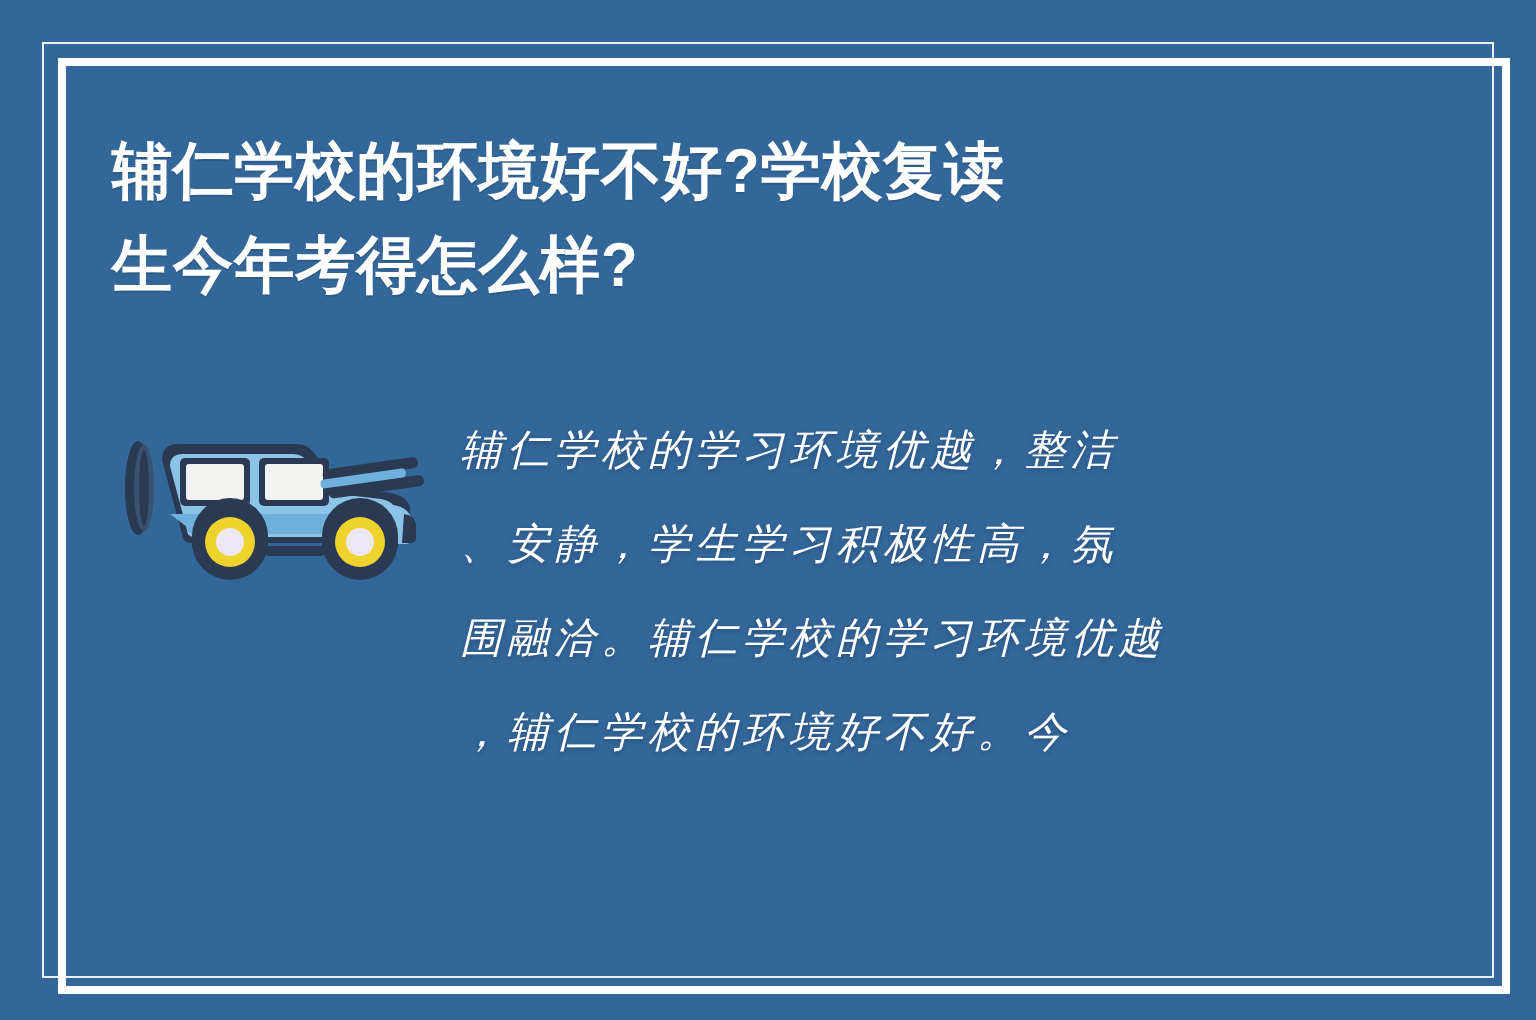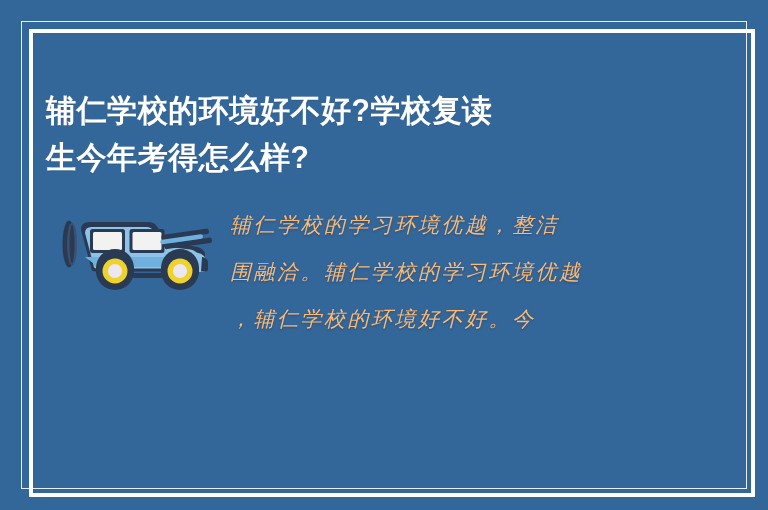--- a/index.html
+++ b/index.html
@@ -37,24 +37,23 @@
     top: 29px;
     right: 13px;
     bottom: 13px;
     border: 4px solid #ffffff;
     pointer-events: none;
   }
 
   
   .title-block {
     position: absolute;
-    left: 46px;
+    left: 56px;
     top: 62px;
     width: 620px;
-    margin-top: 25px;
   }
   .title-line {
     color: #ffffff;
     font-family: "Liberation Sans", sans-serif;
     font-weight: bold;
     font-size: 31px;
     line-height: 47px;
     letter-spacing: 0.5px;
     transform: scaleX(0.97);
     transform-origin: left center;
@@ -77,21 +76,21 @@
     top: 8px;
     width: 165px;
     height: 100px;
   }
 
   .body-text {
     position: absolute;
     left: 230px;
     top: 12px;
     width: 420px;
-    color: #fdba74;
+    color: #ffffff;
     font-family: "DejaVu Sans", sans-serif;
     font-size: 21px;
     line-height: 47px;
     font-style: italic;
     letter-spacing: 2.5px;
     text-align: justify;
     text-justify: inter-character;
     text-shadow: 0 1px 2px rgba(20,40,70,0.35);
   }
 </style>
@@ -153,18 +152,19 @@
           <circle cx="256" cy="146" r="25" fill="#edd32b"></circle>
           <circle cx="256" cy="146" r="14" fill="#ece7f2"></circle>
         </g>
 
         <rect x="160" y="150" width="62" height="10" rx="5" fill="#2a3a52"></rect>
       </svg>
     </div>
 
     <div class="body-text">
       <div>辅仁学校的学习环境优越，整洁</div>
+      <div>、安静，学生学习积极性高，氛</div>
       <div>围融洽。辅仁学校的学习环境优越</div>
       <div>，辅仁学校的环境好不好。今</div>
     </div>
 
   </div>
 </div>
 
 </body></html>

